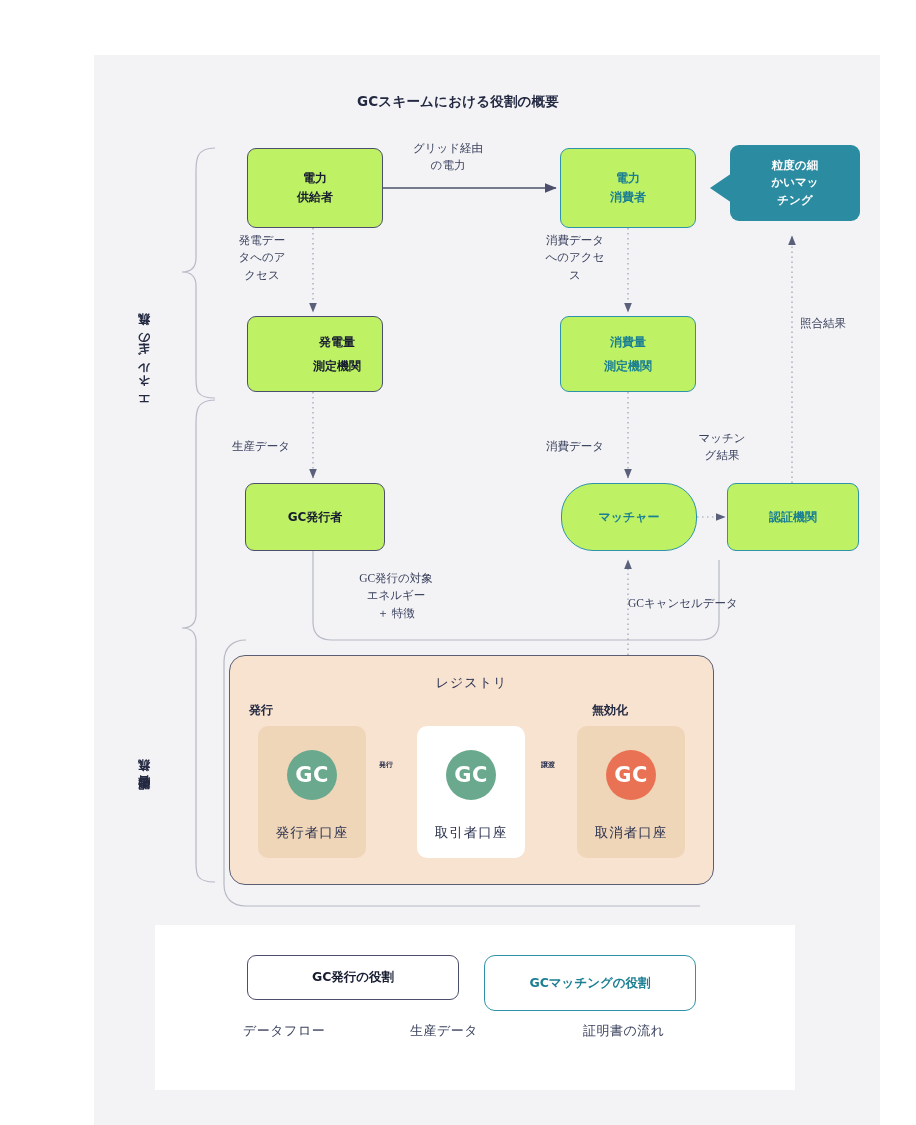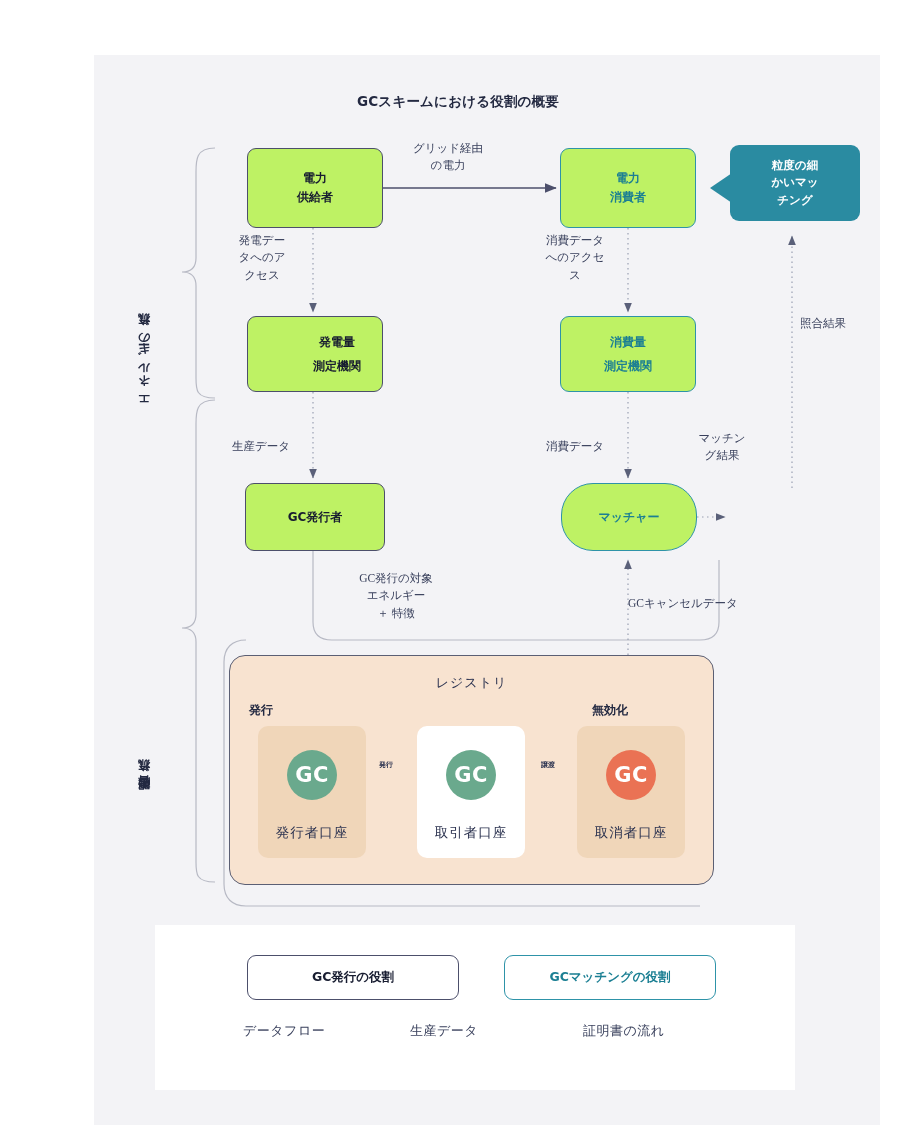--- a/index.html
+++ b/index.html
@@ -201,20 +201,23 @@
   </div>
 
   <div class="node dark" style="left:245px;top:483px;width:140px;height:68px;">
     <span class="ln">GC発行者</span>
   </div>
 
   <div class="node teal" style="left:561px;top:483px;width:136px;height:68px;border-radius:32px;">
     <span class="ln">マッチャー</span>
   </div>
 
+  <div class="node teal" style="left:727px;top:483px;width:132px;height:68px;">
+    <span class="ln">認証機関</span>
+  </div>
 
   <div class="elabel" style="left:383px;top:140px;width:130px;">
     <div>グリッド経由</div>
     <div>の電力</div>
   </div>
 
   <div class="elabel" style="left:222px;top:232px;width:80px;">
     <div>発電デー</div>
     <div>タへのア</div>
     <div>クセス</div>
@@ -266,19 +269,19 @@
     <div class="gcdot red">GC</div>
     <div class="acct-name">取消者口座</div>
   </div>
 
   <div class="mini" style="left:366px;top:760px;width:40px;">発行</div>
   <div class="mini" style="left:528px;top:760px;width:40px;">譲渡</div>
 
   <div class="legend"></div>
 
   <div class="lg-box dark" style="left:247px;top:955px;width:212px;height:45px;">GC発行の役割</div>
-  <div class="lg-box teal" style="left:504px;top:955px;width:212px;height:45px;">GCマッチングの役割</div>
+  <div class="lg-box teal" style="left:484px;top:955px;width:212px;height:56px;border-radius:11px;">GCマッチングの役割</div>
 
   <div class="lg-text" style="left:243px;top:1022px;">データフロー</div>
   <div class="lg-text" style="left:410px;top:1022px;">生産データ</div>
   <div class="lg-text" style="left:583px;top:1022px;">証明書の流れ</div>
 
 </div>
 
 </body></html>

